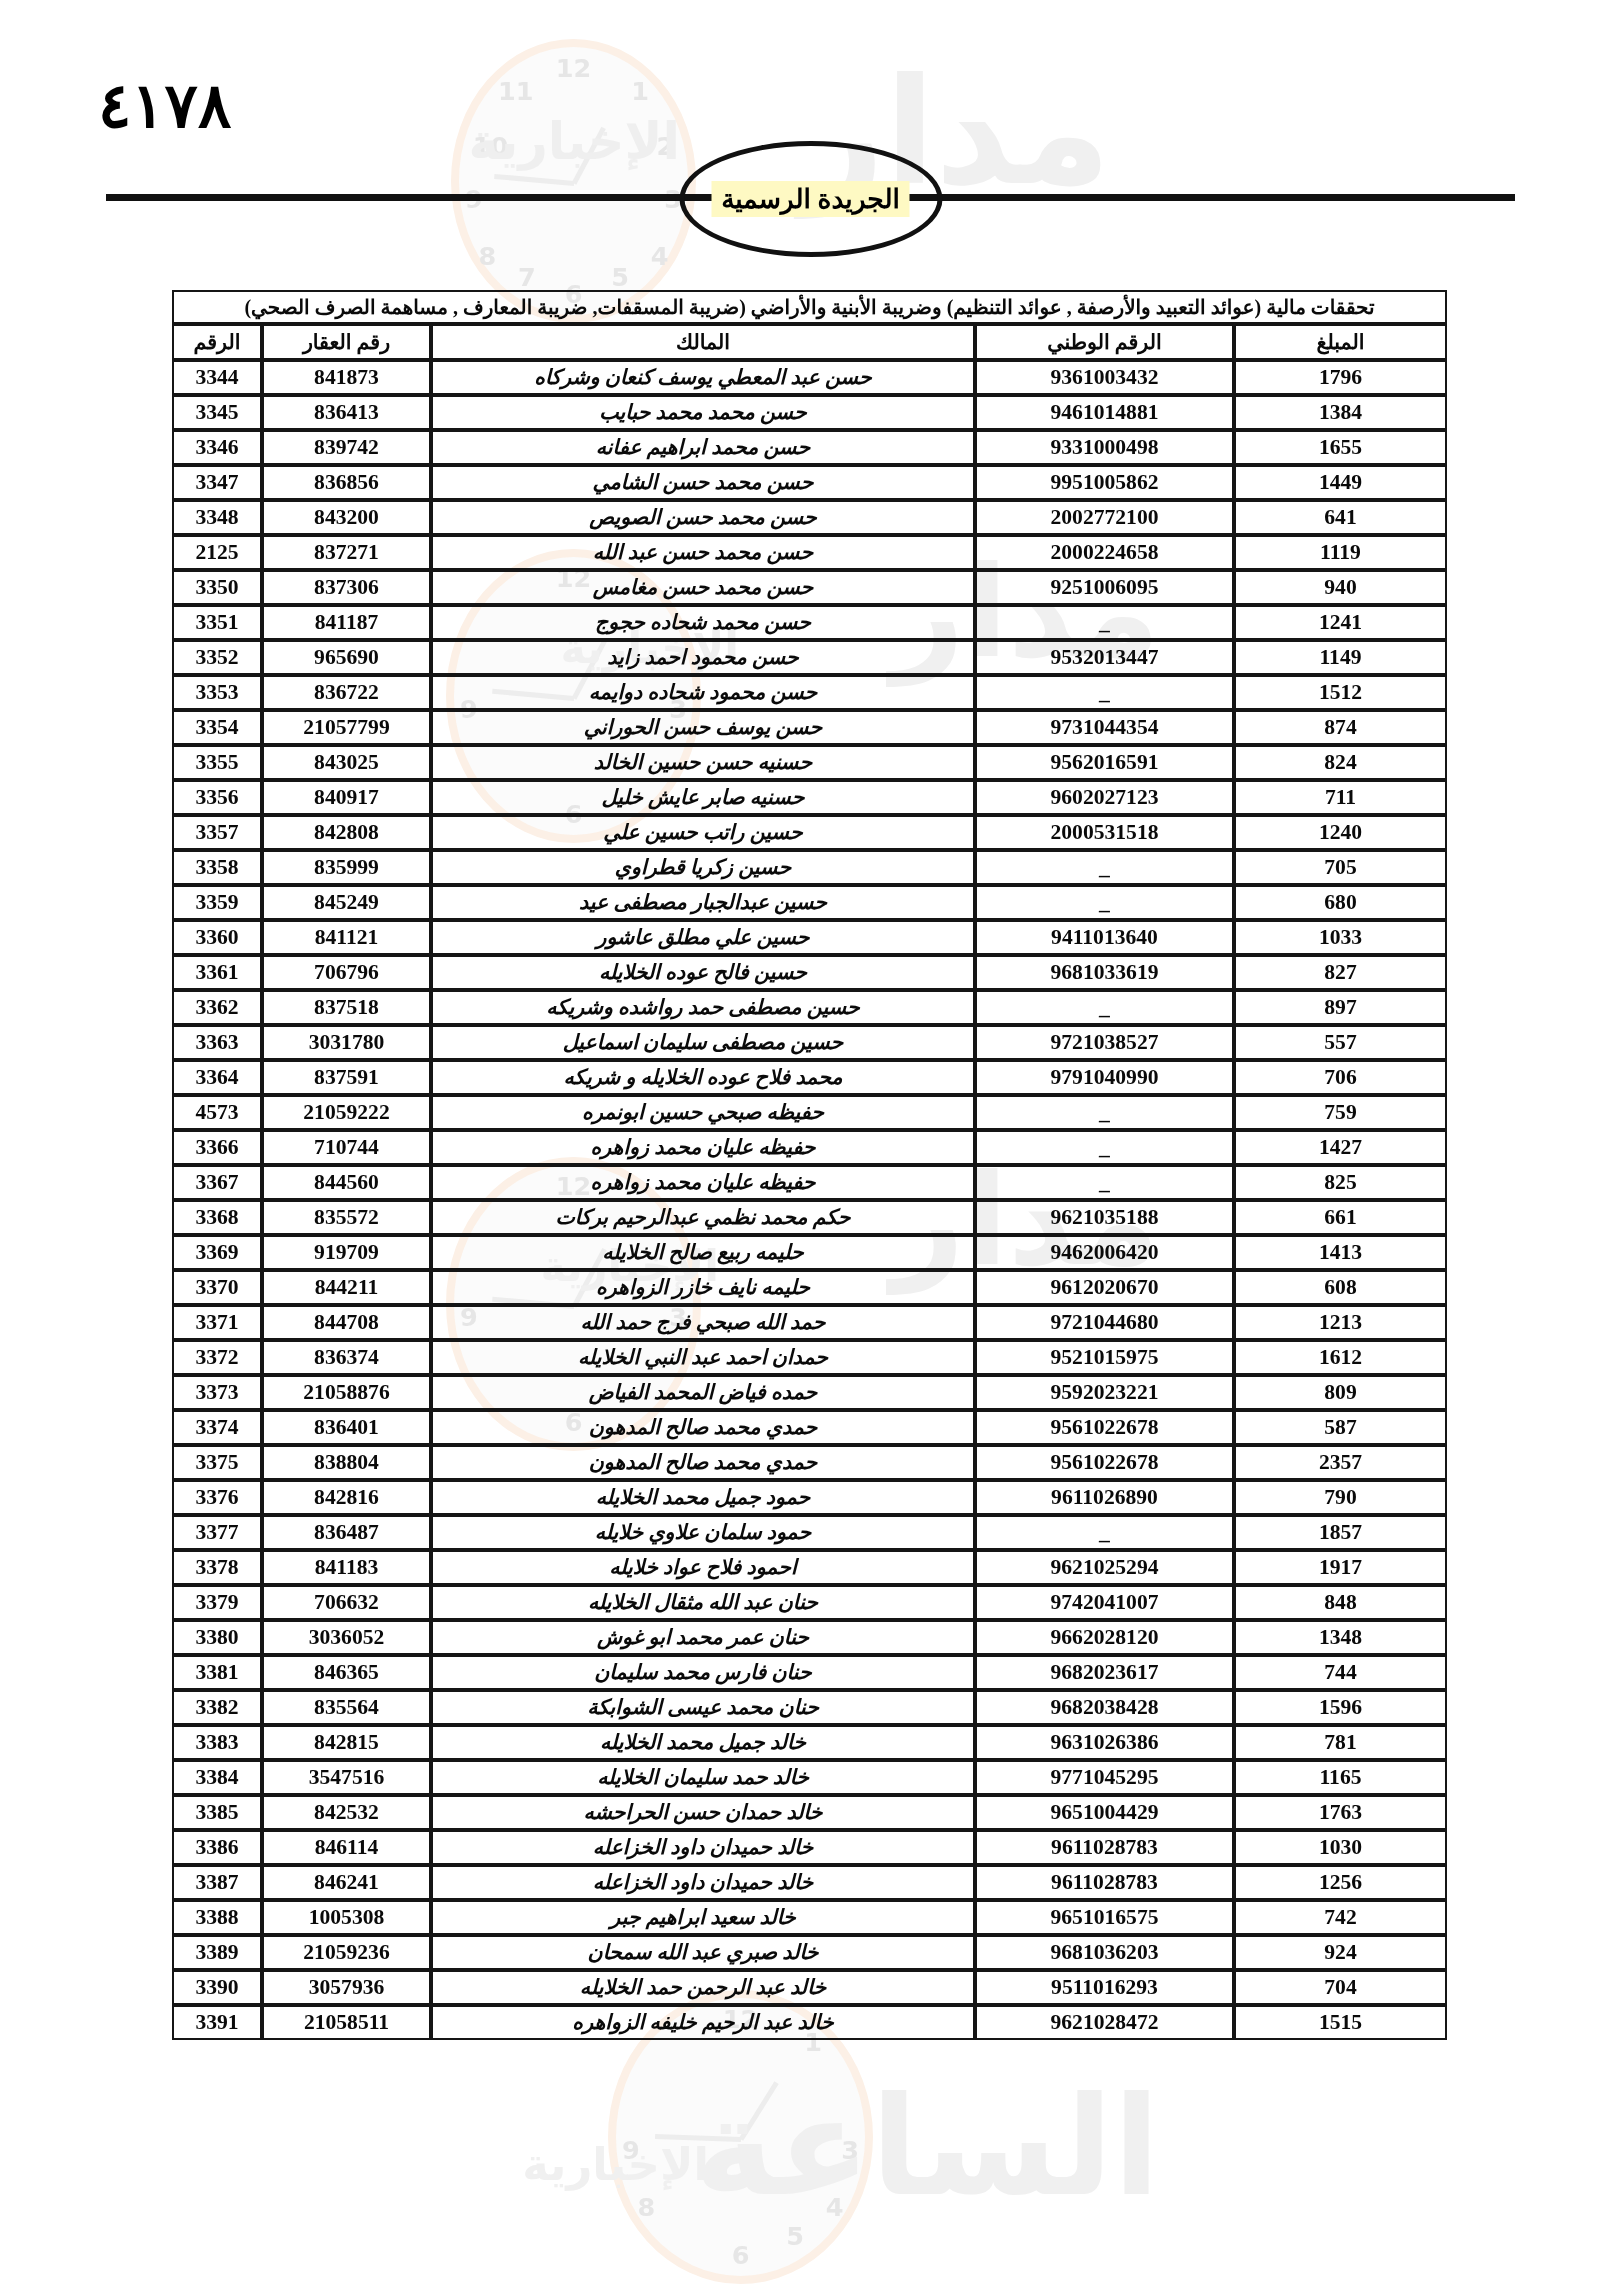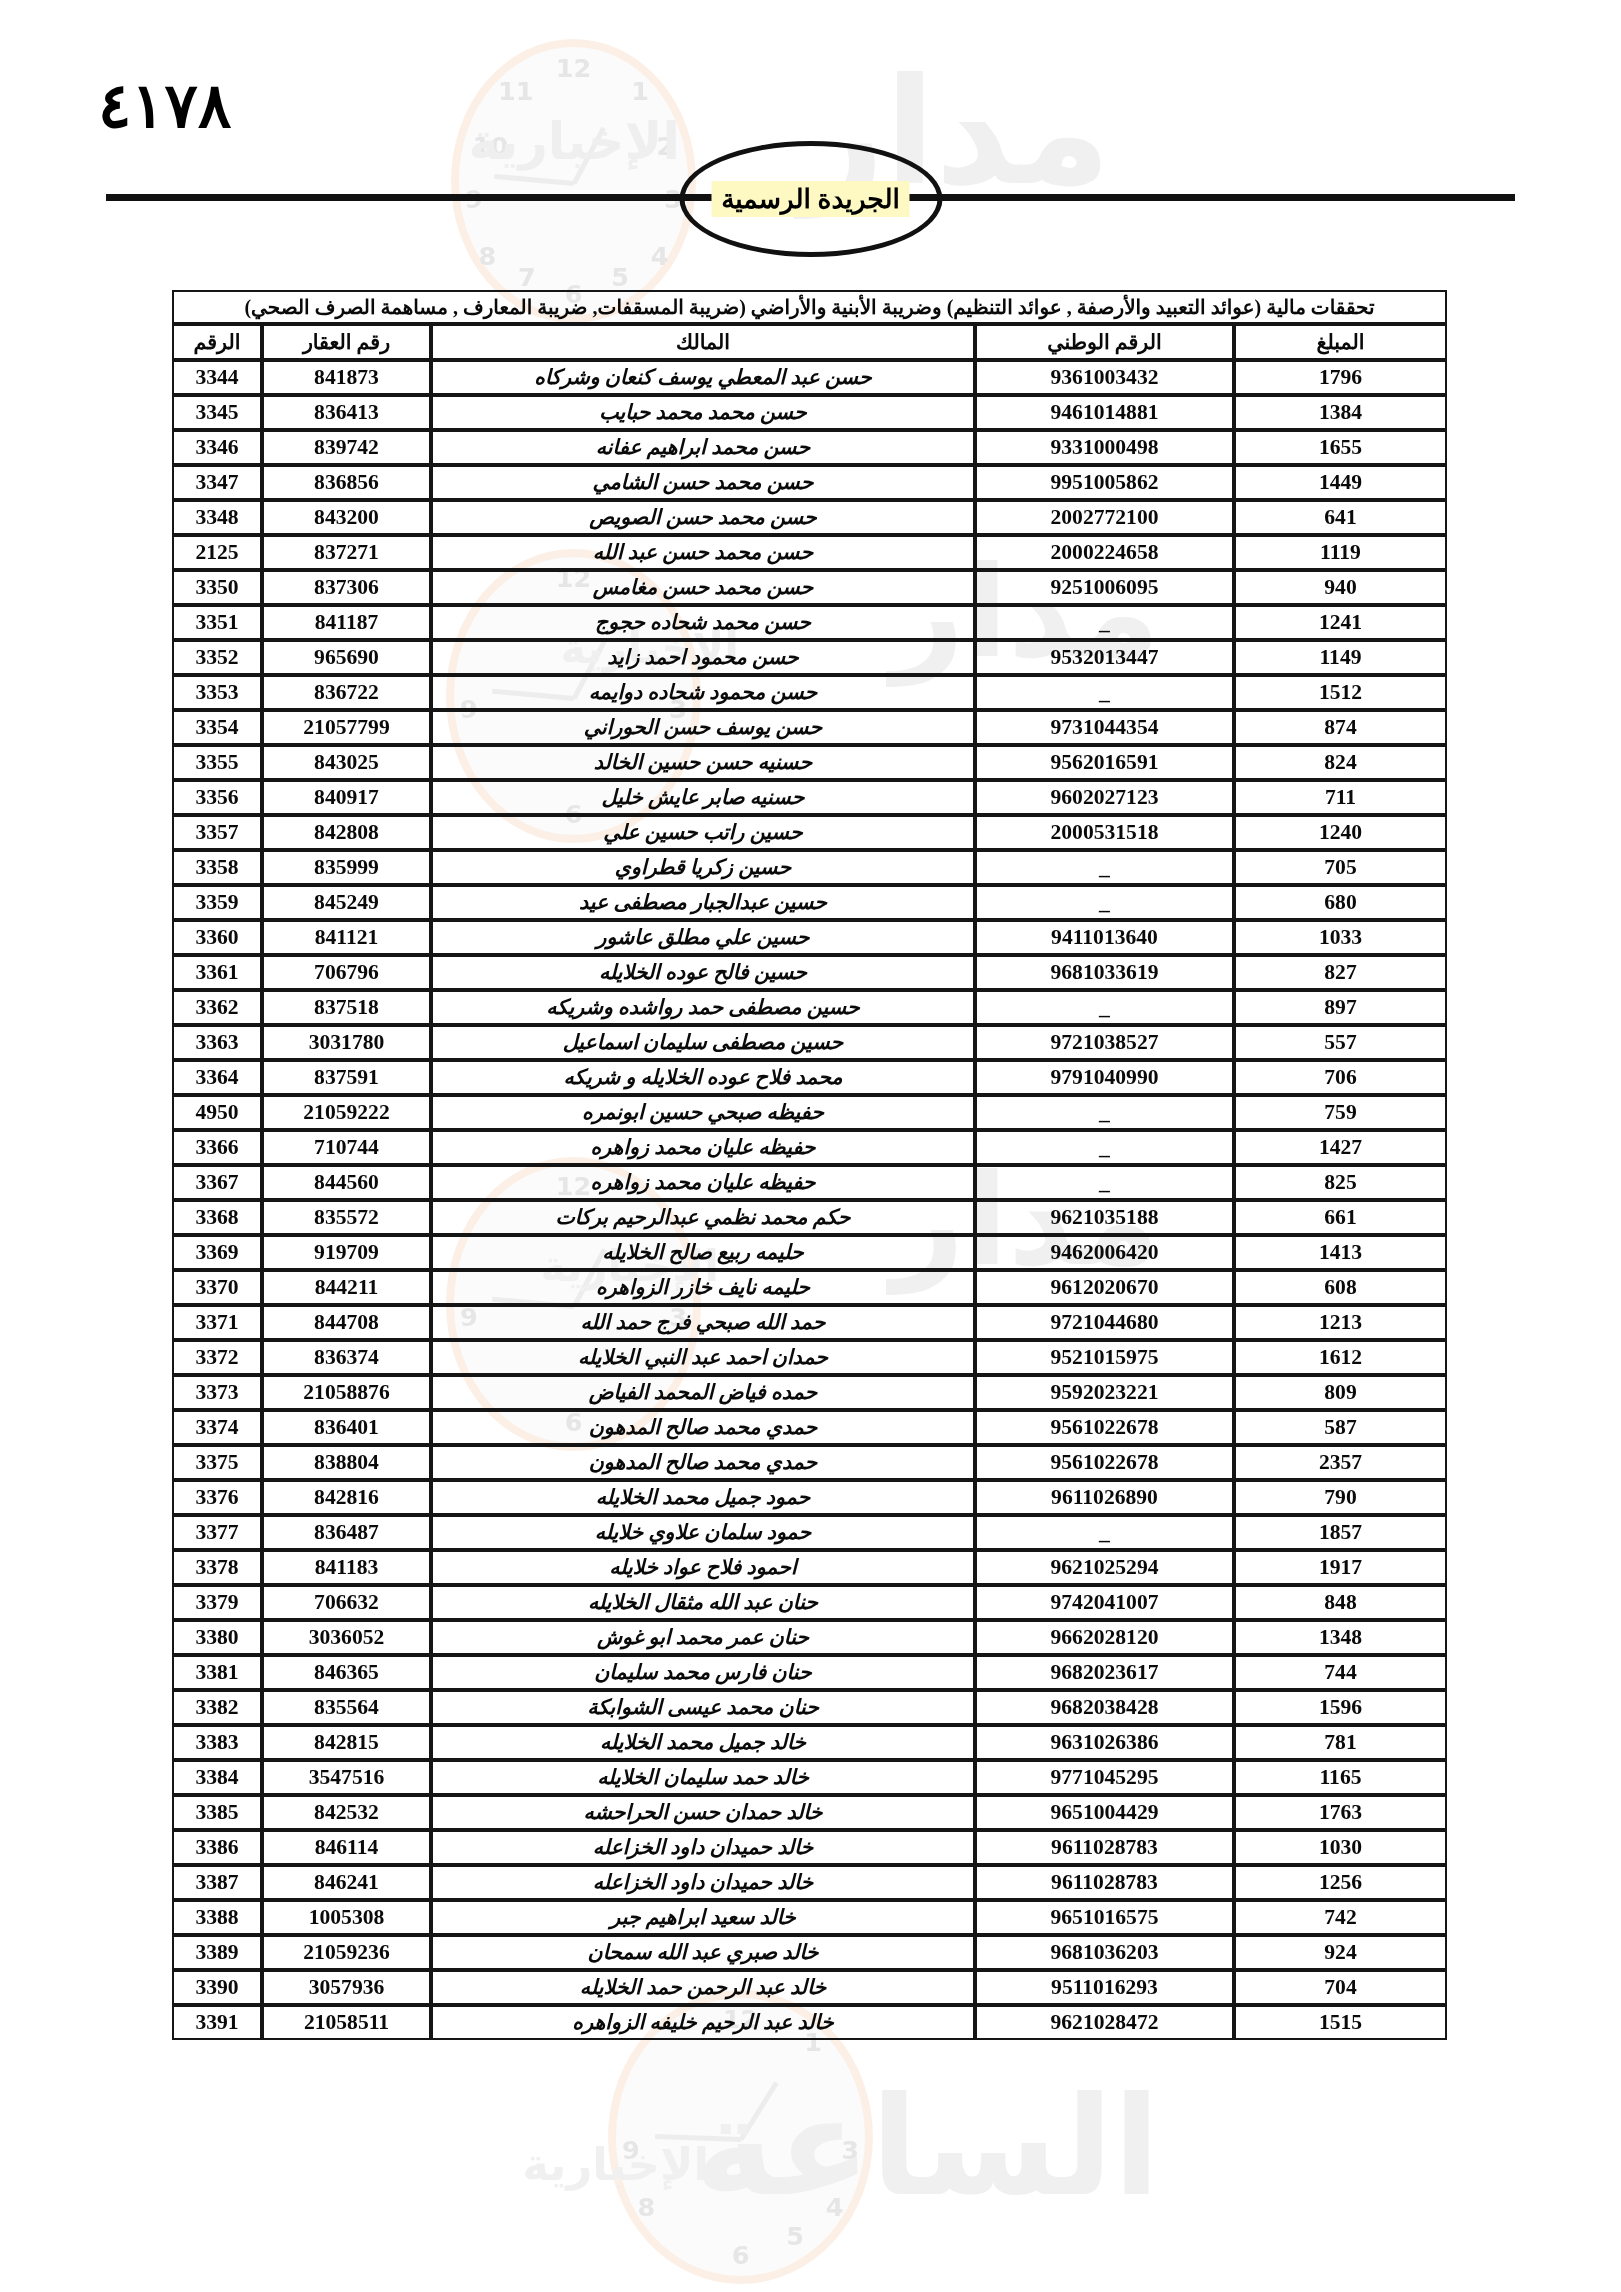--- a/index.html
+++ b/index.html
@@ -432,21 +432,21 @@
           <td class="data-cell">9791040990</td>
           <td class="data-cell cell-owner">محمد فلاح عوده الخلايله و شريكه</td>
           <td class="data-cell">837591</td>
           <td class="data-cell">3364</td>
         </tr>
         <tr>
           <td class="data-cell">759</td>
           <td class="data-cell cell-dash">_</td>
           <td class="data-cell cell-owner">حفيظه صبحي حسين ابونمره</td>
           <td class="data-cell">21059222</td>
-          <td class="data-cell">4950</td>
+          <td class="data-cell">4573</td>
         </tr>
         <tr>
           <td class="data-cell">1427</td>
           <td class="data-cell cell-dash">_</td>
           <td class="data-cell cell-owner">حفيظه عليان محمد زواهره</td>
           <td class="data-cell">710744</td>
           <td class="data-cell">3366</td>
         </tr>
         <tr>
           <td class="data-cell">825</td>

